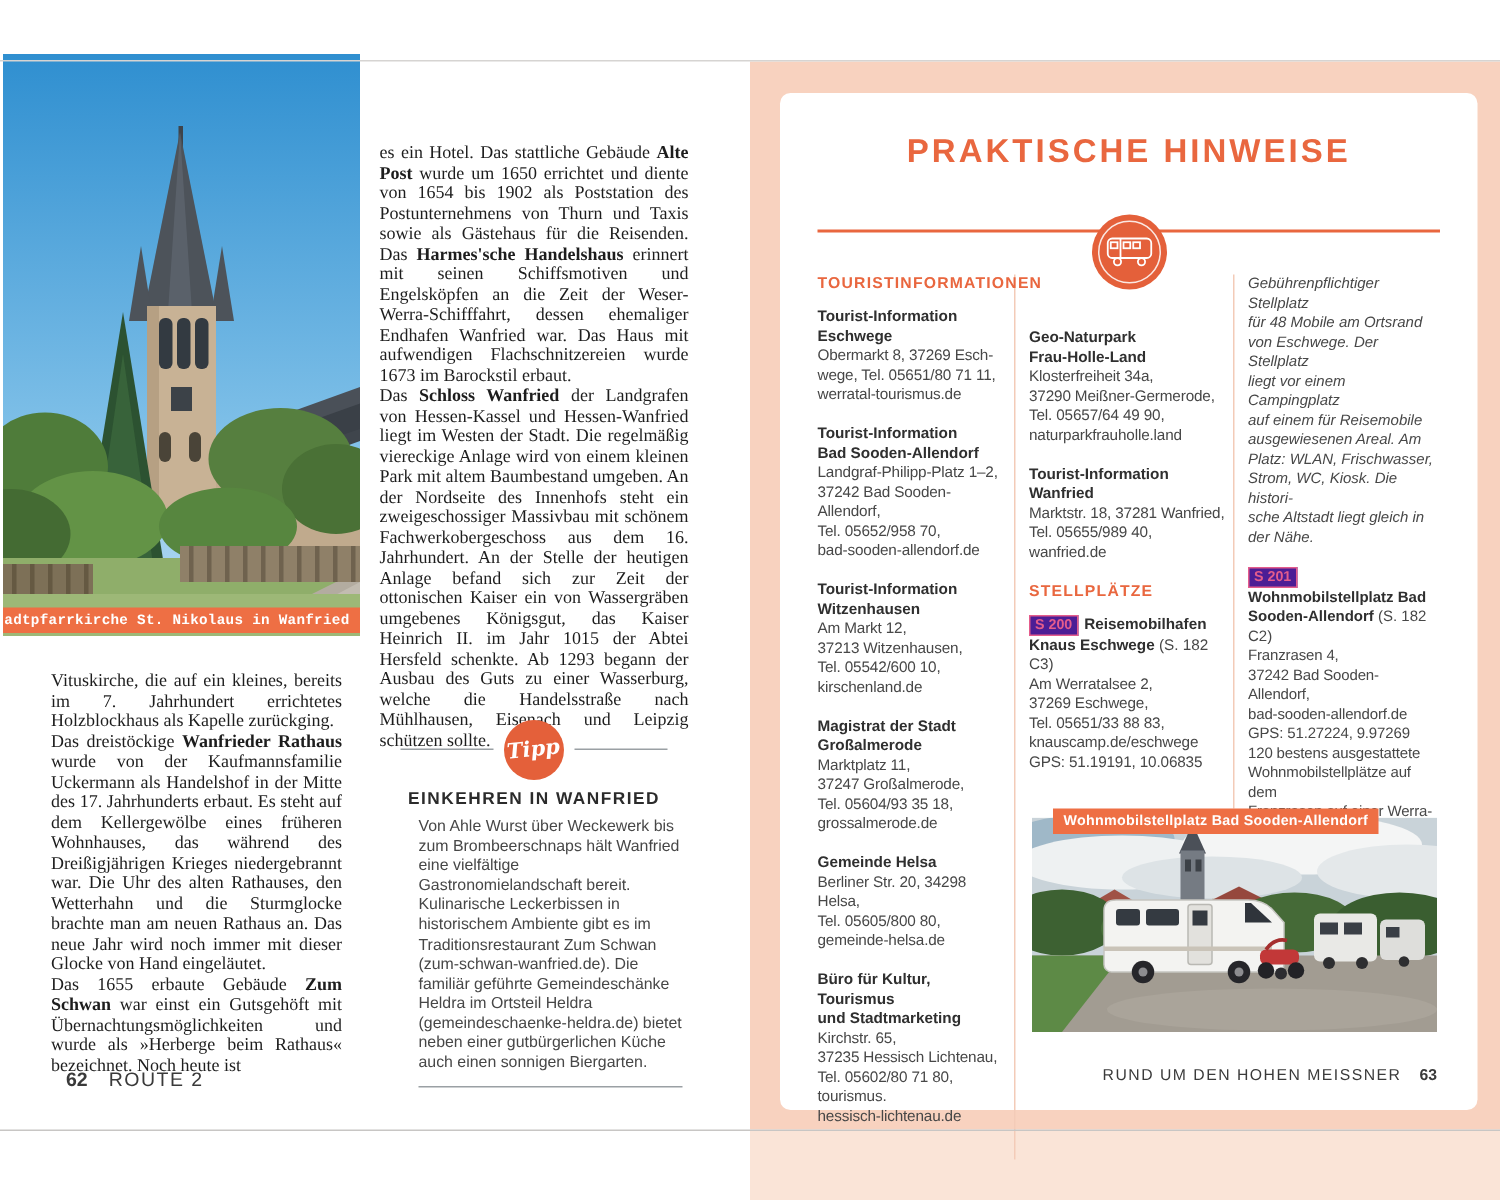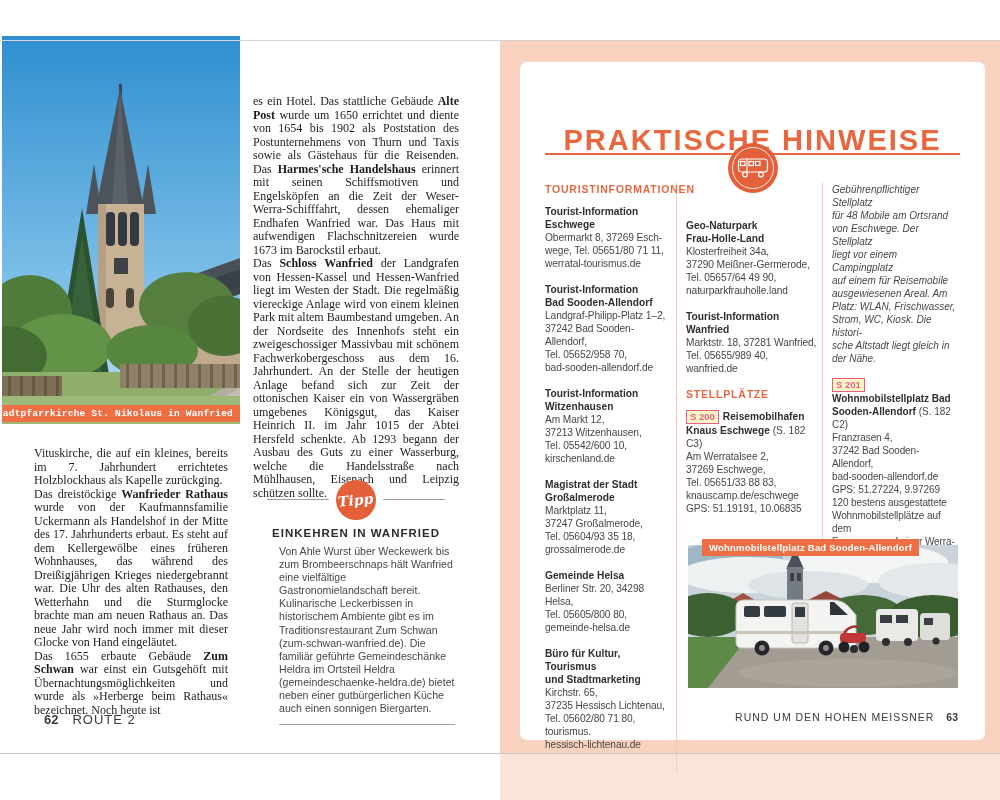--- a/index.html
+++ b/index.html
@@ -35,39 +35,39 @@
        letter-spacing:1px;color:#2b2b2b;}
   #tip-body{margin:6px 4px 0 26px;font-size:10.6px;line-height:13.1px;color:#474747;text-align:left;}
   #tip-bottom-rule{margin:9px 4px 0 26px;height:1px;background:#9aa0a4;}
 
   #left-footer{position:absolute;left:44px;top:712px;font-size:13px;color:#3a3a3a;letter-spacing:1px;}
   #left-footer b{margin-right:14px;letter-spacing:0;}
 
   
   #card{position:absolute;left:520px;top:62px;width:465px;height:678px;background:#ffffff;border-radius:7px;}
   #card-title{position:absolute;left:0;top:26px;width:465px;text-align:center;color:#e9673f;
-       font-weight:800;font-size:29px;letter-spacing:2px;font-family:"Liberation Sans",sans-serif;margin-top:36px;}
+       font-weight:800;font-size:22px;letter-spacing:2px;font-family:"Liberation Sans",sans-serif;}
   #orange-rule{position:absolute;left:25px;top:91px;width:415px;height:2px;background:#e9673f;}
   #camper-circle{position:absolute;left:208px;top:81px;width:50px;height:50px;border-radius:50%;
        background:#e4603a;display:flex;align-items:center;justify-content:center;z-index:2;}
   #camper-circle .inner-ring{position:absolute;inset:4px;border:1px solid rgba(255,255,255,.85);border-radius:50%;}
 
   .vdiv{position:absolute;width:1px;background:#f3cbb8;}
   #vdiv1{left:156px;top:121px;height:590px;}
   #vdiv2{left:302px;top:121px;height:356px;}
 
   .rcol{position:absolute;top:121px;font-size:10.2px;line-height:13px;color:#474747;}
   #rcol1{left:25px;width:129px;}
   #rcol2{left:166px;width:134px;}
   #rcol3{left:312px;width:128px;font-size:10px;}
   .sec-header{color:#e9673f;font-weight:800;font-size:10.5px;letter-spacing:.8px;margin-bottom:9px;}
   .entry{margin-bottom:13px;}
   .entry .name{font-weight:bold;color:#2f2f2f;white-space:pre-line;}
   .entry .details{white-space:pre-line;letter-spacing:-.1px;}
-  .badge{display:inline-block;border:1px solid #e45c8c;color:#e45c8c;background:#fef9c3;
+  .badge{display:inline-block;border:1px solid #e45c8c;color:#e45c8c;background:#4c1d95;
        font-weight:bold;font-size:9.5px;padding:0 3px;margin-right:4px;line-height:12px;vertical-align:baseline;}
   .pre{white-space:pre-line;font-style:italic;}
   #rcol2-pad{padding-top:36px;}
 
   #right-photo{position:absolute;left:168px;top:483px;width:270px;height:143px;overflow:hidden;}
   #right-photo-caption{left:182px;top:477px;position:absolute;z-index:3;}
   #right-footer{position:absolute;right:27px;top:649px;font-size:10.5px;color:#3a3a3a;
        letter-spacing:1px;text-align:center;}
   #right-footer b{margin-left:12px;letter-spacing:0;}
 </style>

